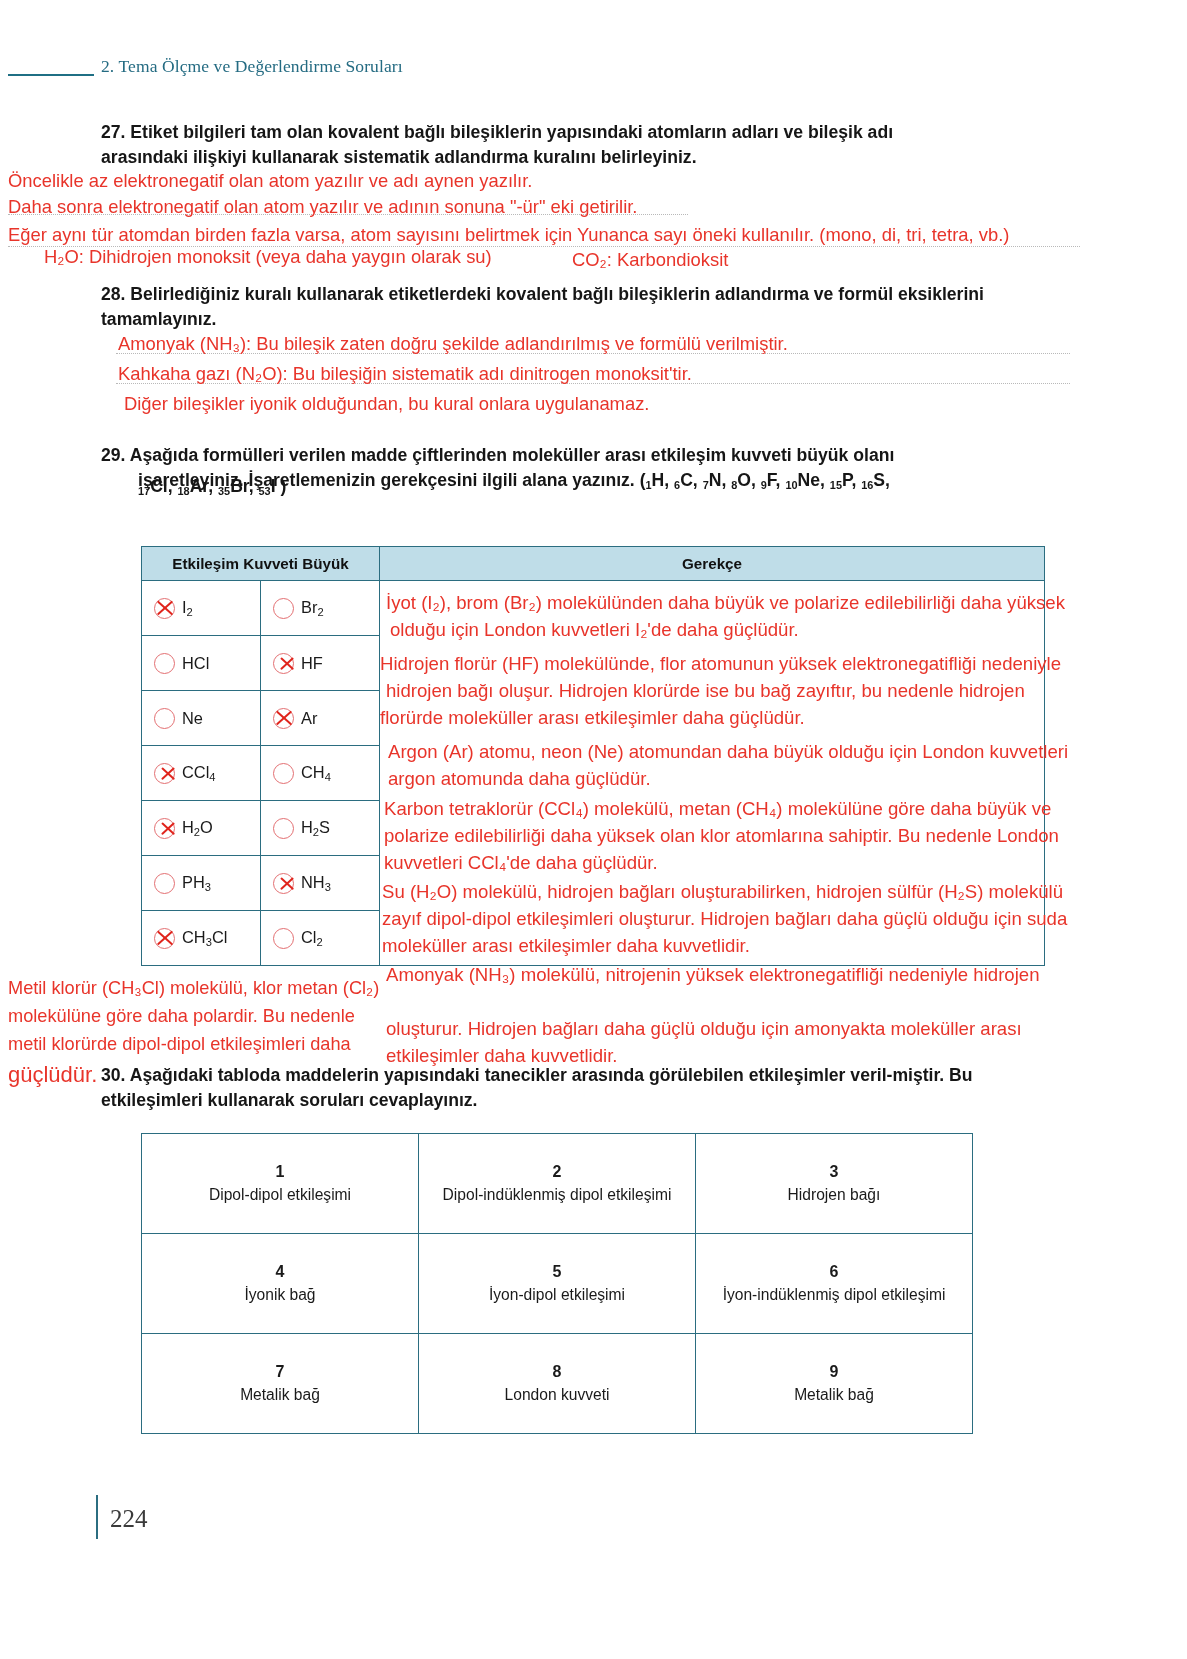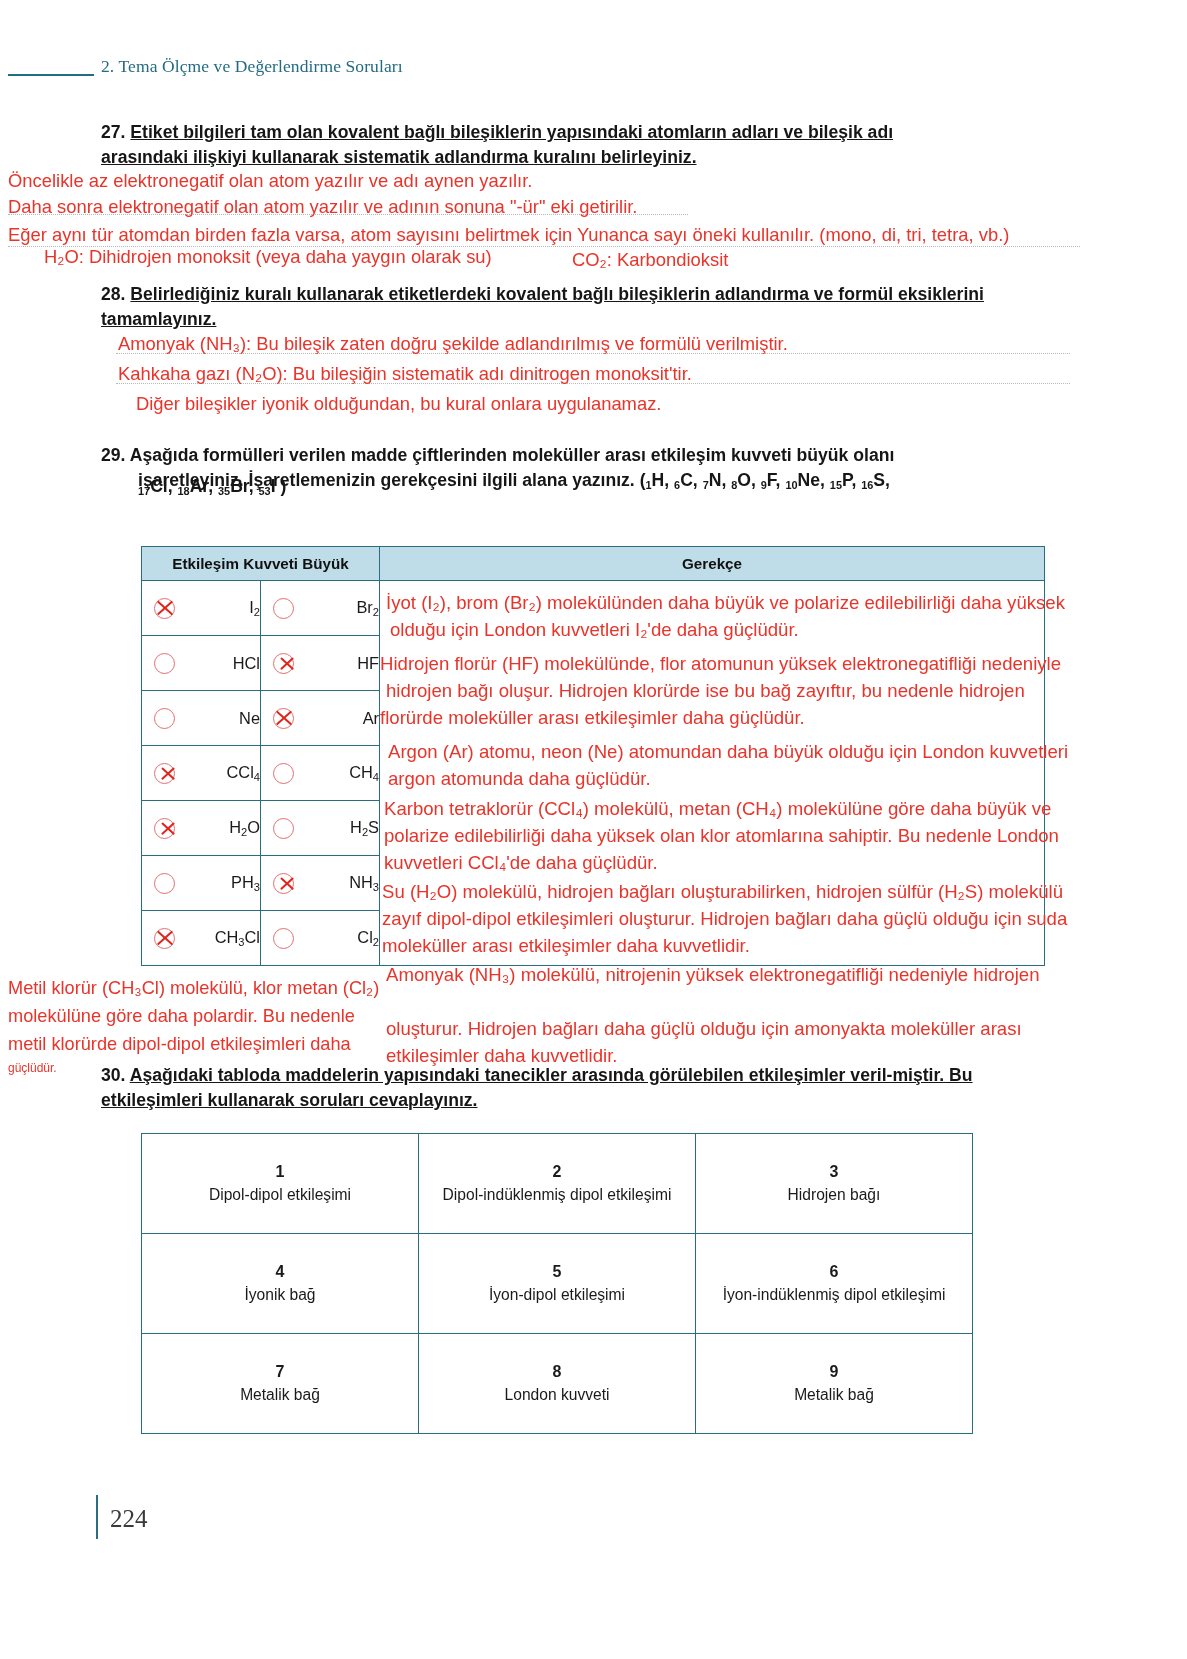--- a/index.html
+++ b/index.html
@@ -38,21 +38,21 @@
 
   
   .q {
     position: absolute;
     font-weight: bold;
     font-size: 17.6px;
     line-height: 1.42;
     color: #161616;
   }
   .q .num { }
-  .q-body { display:inline;text-decoration:underline; }
+  .q-body { display:inline; }
 
   
   .red {
     position: absolute;
     color: #e8342a;
     font-size: 18.4px;
     line-height: 1.38;
     white-space: nowrap;
   }
   .dotline {
@@ -83,21 +83,21 @@
     color: #111;
     height: 34px;
     text-align: center;
   }
   .t29 td.opt {
     height: 55px;
     font-size: 16.4px;
     color: #1a1a1a;
     vertical-align: middle;
   }
-  .opt-inner { display:flex; align-items:center; padding-left: 12px; gap: 15px; justify-content: space-between; }
+  .opt-inner { display:flex; align-items:center; padding-left: 12px; gap: 7px; }
   .bubble {
     position: relative;
     display: inline-block;
     width: 21px; height: 21px;
     border: 1.6px solid #e36f72;
     border-radius: 50%;
     flex: 0 0 auto;
   }
   .bubble.marked::before,
   .bubble.marked::after {
@@ -182,21 +182,21 @@
 <div class="q" style="left:101px; top:282px; width:900px;">
   <span class="num">28.</span>
   <span class="q-body">Belirlediğiniz kuralı kullanarak etiketlerdeki kovalent bağlı bileşiklerin adlandırma ve formül eksiklerini tamamlayınız.</span>
 </div>
 
 <div class="dotline" style="left:116px; top:353px; width:954px;"></div>
 <div class="dotline" style="left:116px; top:383px; width:954px;"></div>
 
 <div class="red" style="left:118px; top:331px;">Amonyak (NH₃): Bu bileşik zaten doğru şekilde adlandırılmış ve formülü verilmiştir.</div>
 <div class="red" style="left:118px; top:361px;">Kahkaha gazı (N₂O): Bu bileşiğin sistematik adı dinitrogen monoksit'tir.</div>
-<div class="red" style="left:136px; top:391px;">Diğer bileşikler iyonik olduğundan, bu kural onlara uygulanamaz.</div>
+<div class="red" style="left:124px; top:391px;">Diğer bileşikler iyonik olduğundan, bu kural onlara uygulanamaz.</div>
 
 <div class="q" style="left:101px; top:443px; width:920px;">
   <span class="num">29.</span>
   <span>Aşağıda formülleri verilen madde çiftlerinden moleküller arası etkileşim kuvveti büyük olanı</span>
 </div>
 <div class="q" style="left:138px; top:468px; width:920px;">
   <span>işaretleyiniz. İşaretlemenizin gerekçesini ilgili alana yazınız. (</span><span><span class="presub">1</span>H, <span class="presub">6</span>C, <span class="presub">7</span>N, <span class="presub">8</span>O, <span class="presub">9</span>F, <span class="presub">10</span>Ne, <span class="presub">15</span>P, <span class="presub">16</span>S,</span>
 </div>
 <div class="q" style="left:138px; top:474px; width:920px;">
   <span class="presub">17</span>Cl, <span class="presub">18</span>Ar, <span class="presub">35</span>Br, <span class="presub">53</span>I )
@@ -332,21 +332,21 @@
   <div class="reason" style="left:2px;  top:361px;">zayıf dipol-dipol etkileşimleri oluşturur. Hidrojen bağları daha güçlü olduğu için suda</div>
   <div class="reason" style="left:2px;  top:388px;">moleküller arası etkileşimler daha kuvvetlidir.</div>
   <div class="reason" style="left:6px;  top:417px;">Amonyak (NH₃) molekülü, nitrojenin yüksek elektronegatifliği nedeniyle hidrojen</div>
   <div class="reason" style="left:6px;  top:471px;">oluşturur. Hidrojen bağları daha güçlü olduğu için amonyakta moleküller arası</div>
   <div class="reason" style="left:6px;  top:498px;">etkileşimler daha kuvvetlidir.</div>
 </div>
 
 <div class="red" style="left:8px; top:976px; font-size:18.2px;">Metil klorür (CH₃Cl) molekülü, klor metan (Cl₂)</div>
 <div class="red" style="left:8px; top:1004px; font-size:18.2px;">molekülüne göre daha polardir. Bu nedenle</div>
 <div class="red" style="left:8px; top:1032px; font-size:18.2px;">metil klorürde dipol-dipol etkileşimleri daha</div>
-<div class="red" style="left:8px; top:1060px; font-size:12px;">güçlüdür.</div>
+<div class="red" style="left:8px; top:1060px; font-size:22px;">güçlüdür.</div>
 
 <div class="q" style="left:101px; top:1063px; width:900px;">
   <span class="num">30.</span>
   <span class="q-body">Aşağıdaki tabloda maddelerin yapısındaki tanecikler arasında görülebilen etkileşimler veril-miştir. Bu etkileşimleri kullanarak soruları cevaplayınız.</span>
 </div>
 
 <table class="t30">
   <colgroup>
       <col style="width:277px">
       <col style="width:277px">

